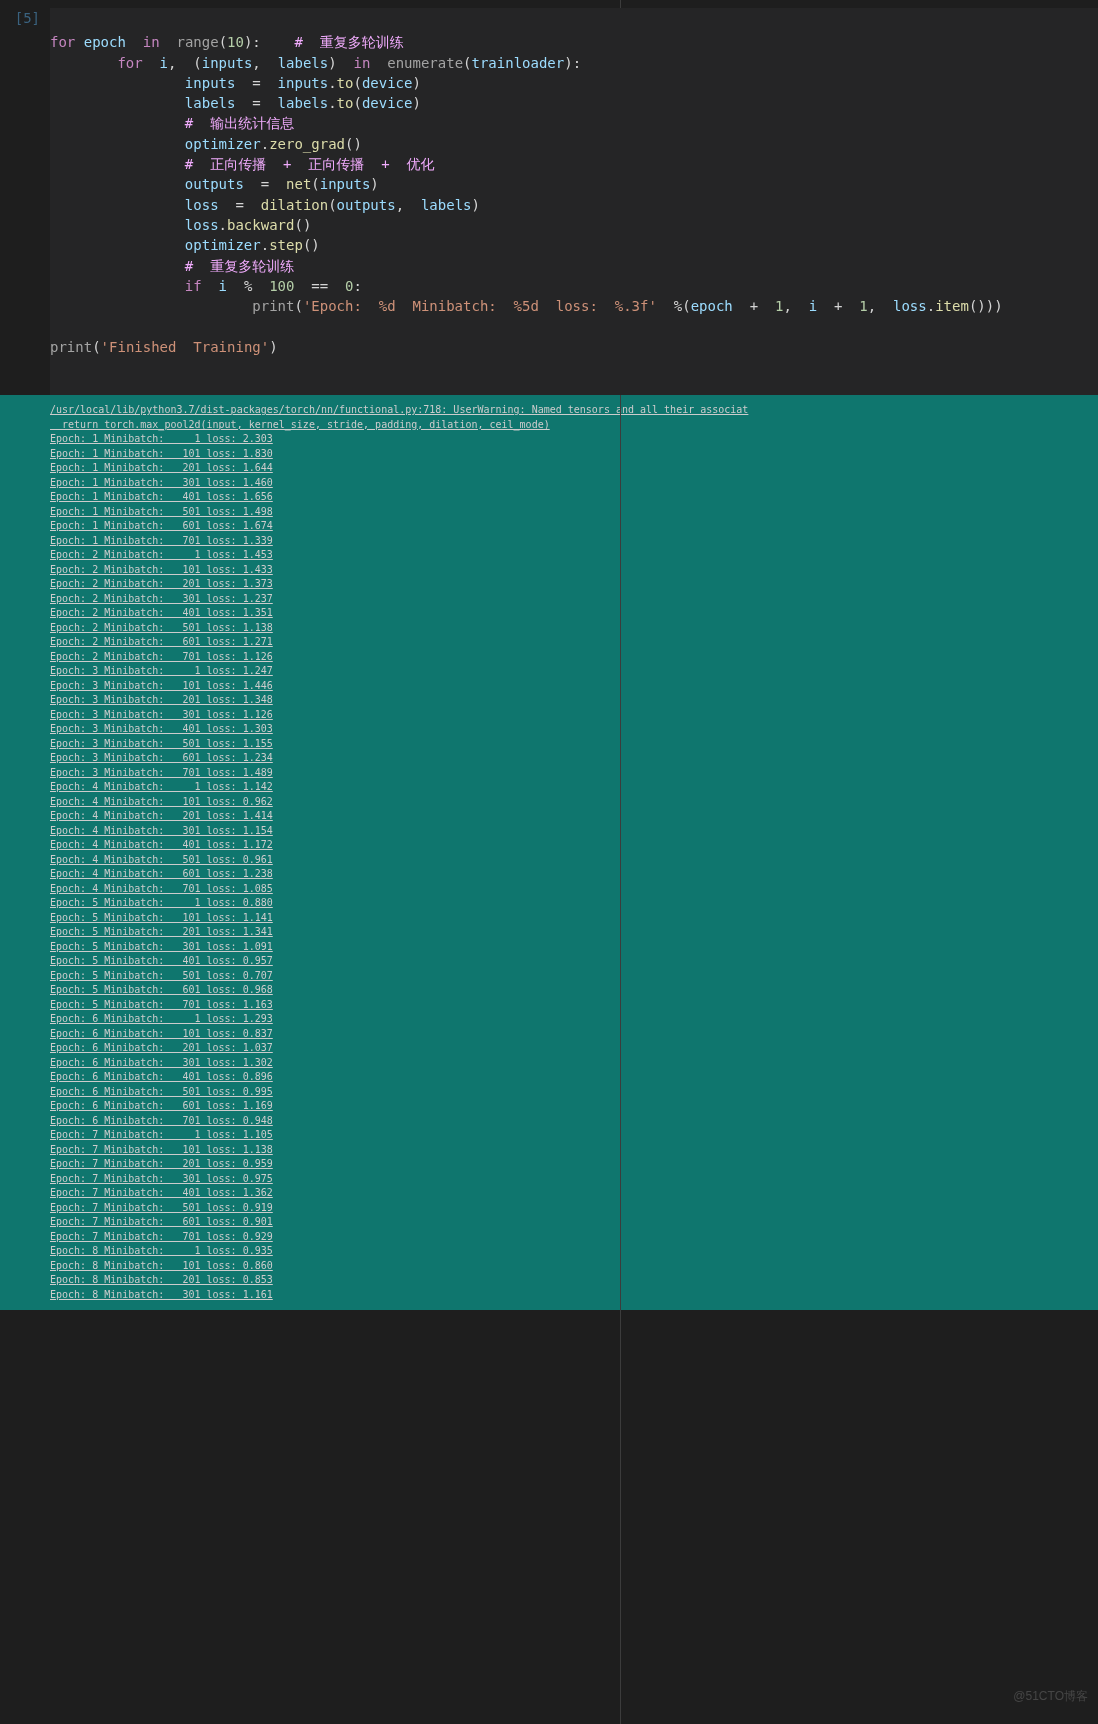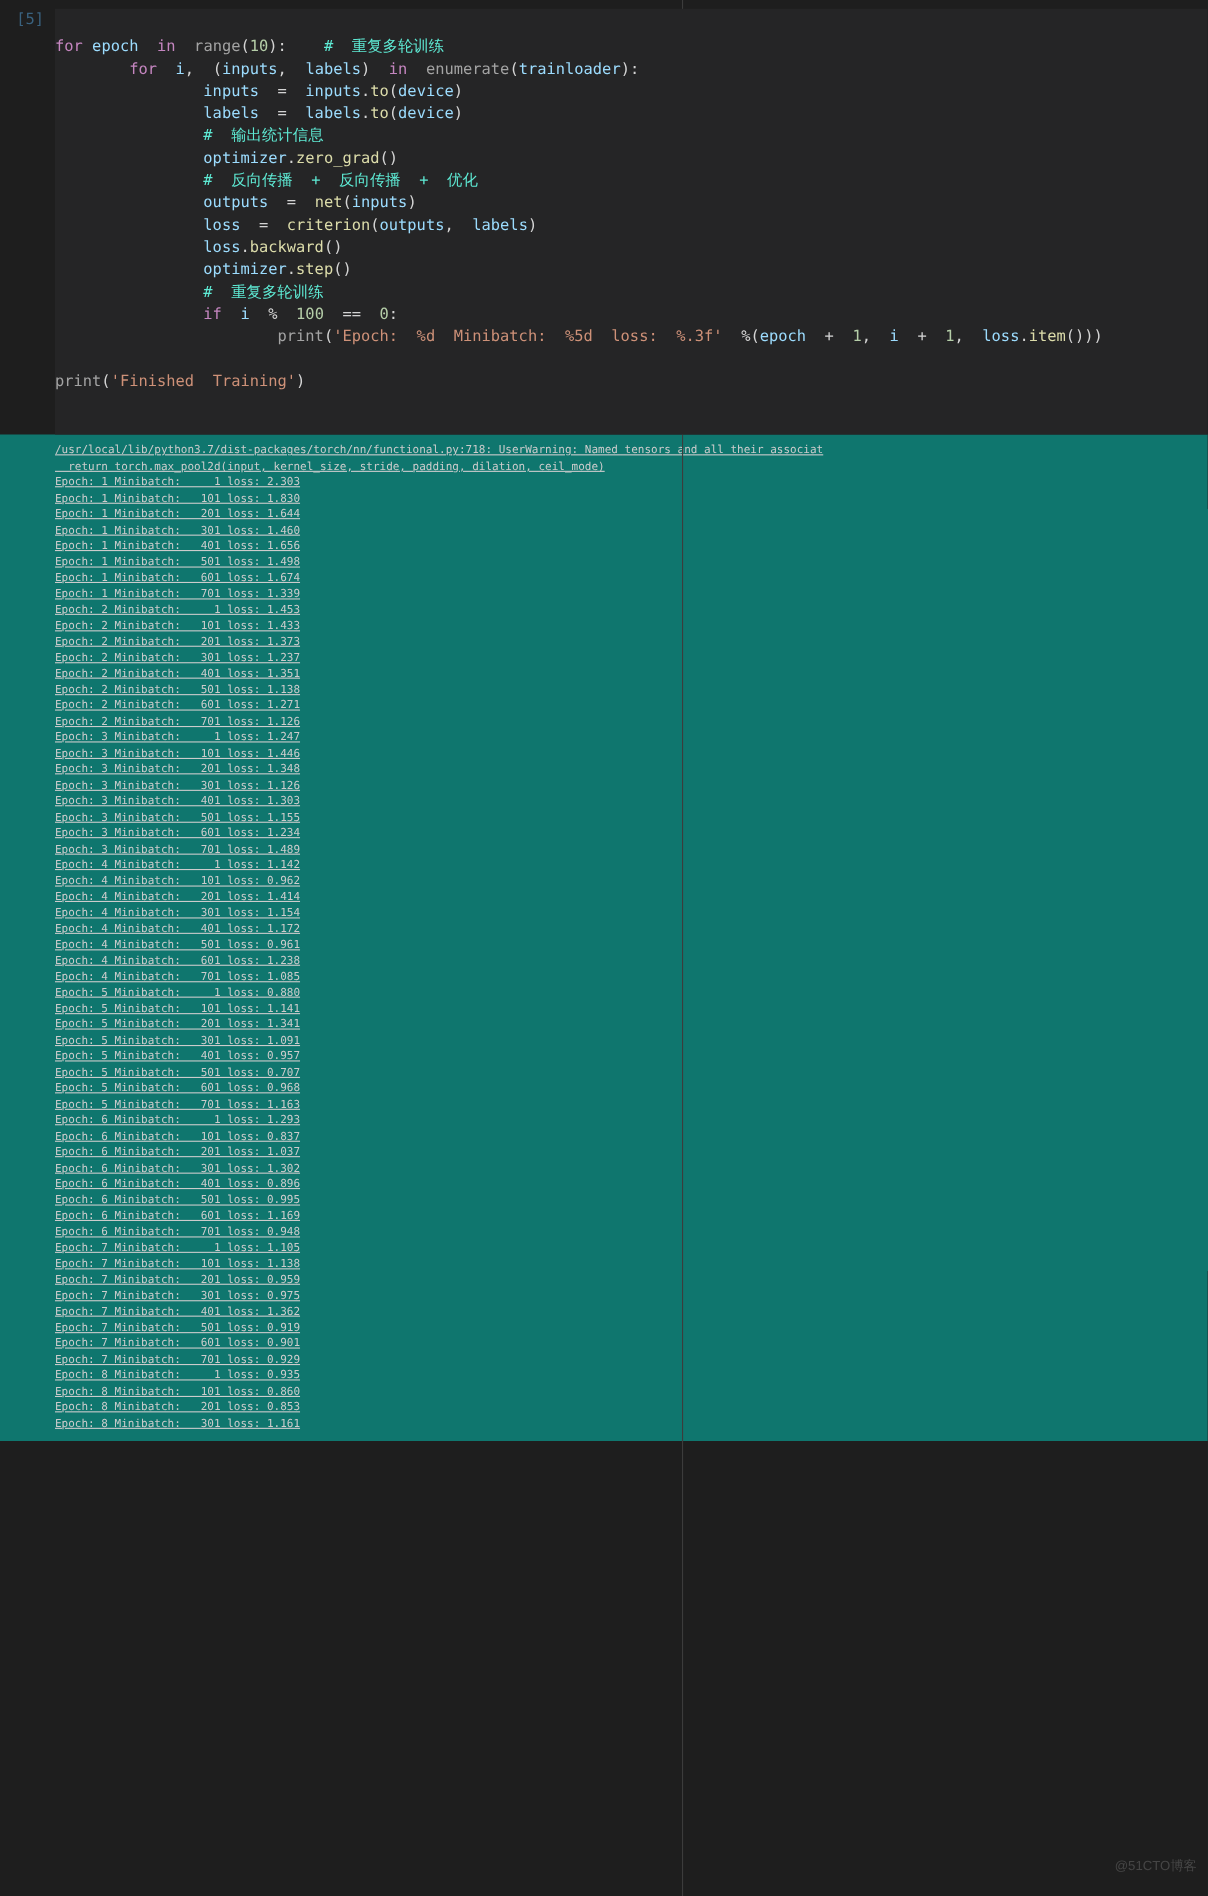--- a/index.html
+++ b/index.html
@@ -4,21 +4,21 @@
 <style>
   html,body{margin:0;padding:0;background:#1e1e1e;color:#d4d4d4;font-family:Consolas,Menlo,monospace;font-size:14px;line-height:1.45;}
   .cell{display:flex;align-items:flex-start;padding:8px 0 0 0;}
   .prompt{color:#3a627f;min-width:40px;text-align:right;padding-right:10px;user-select:none;font-family:monospace;}
   .code{flex:1;white-space:pre;background:#252526;color:#d4d4d4;padding:4px 0 18px 0;position:relative;overflow:hidden;}
   .code-line{white-space:pre;}
   .kw{color:#c586c0;}
   .fn{color:#a3a3a3;}
   .num{color:#b5cea8;}
   .str{color:#ce9178;}
-  .cm{color:#5eead4;}
+  .cm{color:#f0abfc;}
   .id{color:#9cdcfe;}
   .op{color:#d4d4d4;}
   .np{color:#dcdcaa;}
   .output{background:#0f766e;color:#cccccc;white-space:pre;font-family:Consolas,Menlo,monospace;font-size:10px;padding:8px 0 8px 50px;overflow:hidden;text-decoration:underline;}
   .out-line{white-space:pre;}
   .centerline{position:absolute;left:620px;top:0;bottom:0;width:1px;background:#3c3c3c;}
   .container{position:relative;min-height:1724px;width:1098px;overflow:hidden;}
   .watermark{position:absolute;right:10px;bottom:19px;color:#666;font-size:12px;opacity:.55;font-family:sans-serif;}
 </style>
 </head>
@@ -28,23 +28,23 @@
 
   <div class="cell">
     <div class="prompt">[5]</div>
     <div class="code">
 <span class="code-line"><span class="kw">for</span> <span class="id">epoch</span>  <span class="kw">in</span>  <span class="fn">range</span>(<span class="num">10</span>):    <span class="cm">#  重复多轮训练</span></span>
 <span class="code-line">        <span class="kw">for</span>  <span class="id">i</span>,  (<span class="id">inputs</span>,  <span class="id">labels</span>)  <span class="kw">in</span>  <span class="fn">enumerate</span>(<span class="id">trainloader</span>):</span>
 <span class="code-line">                <span class="id">inputs</span>  =  <span class="id">inputs</span>.<span class="np">to</span>(<span class="id">device</span>)</span>
 <span class="code-line">                <span class="id">labels</span>  =  <span class="id">labels</span>.<span class="np">to</span>(<span class="id">device</span>)</span>
 <span class="code-line">                <span class="cm">#  输出统计信息</span></span>
 <span class="code-line">                <span class="id">optimizer</span>.<span class="np">zero_grad</span>()</span>
-<span class="code-line">                <span class="cm">#  反向传播  +  反向传播  +  优化</span></span>
+<span class="code-line">                <span class="cm">#  正向传播  +  正向传播  +  优化</span></span>
 <span class="code-line">                <span class="id">outputs</span>  =  <span class="np">net</span>(<span class="id">inputs</span>)</span>
-<span class="code-line">                <span class="id">loss</span>  =  <span class="np">criterion</span>(<span class="id">outputs</span>,  <span class="id">labels</span>)</span>
+<span class="code-line">                <span class="id">loss</span>  =  <span class="np">dilation</span>(<span class="id">outputs</span>,  <span class="id">labels</span>)</span>
 <span class="code-line">                <span class="id">loss</span>.<span class="np">backward</span>()</span>
 <span class="code-line">                <span class="id">optimizer</span>.<span class="np">step</span>()</span>
 <span class="code-line">                <span class="cm">#  重复多轮训练</span></span>
 <span class="code-line">                <span class="kw">if</span>  <span class="id">i</span>  <span class="op">%</span>  <span class="num">100</span>  <span class="op">==</span>  <span class="num">0</span>:</span>
 <span class="code-line">                        <span class="fn">print</span>(<span class="str">'Epoch:  %d  Minibatch:  %5d  loss:  %.3f'</span>  <span class="op">%</span>(<span class="id">epoch</span>  <span class="op">+</span>  <span class="num">1</span>,  <span class="id">i</span>  <span class="op">+</span>  <span class="num">1</span>,  <span class="id">loss</span>.<span class="np">item</span>()))</span>
 <span class="code-line"></span>
 <span class="code-line"><span class="fn">print</span>(<span class="str">'Finished  Training'</span>)</span>
     </div>
   </div>
 

